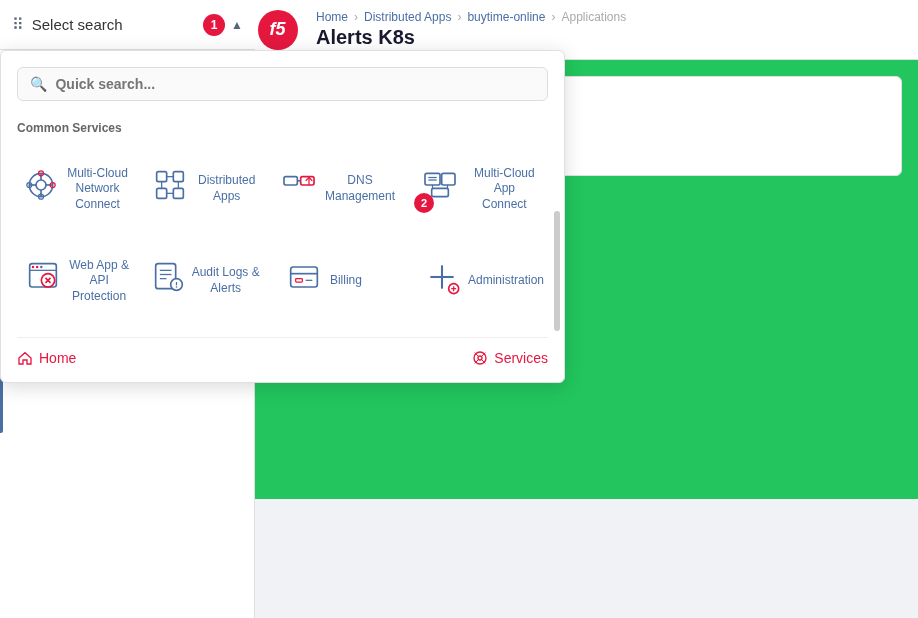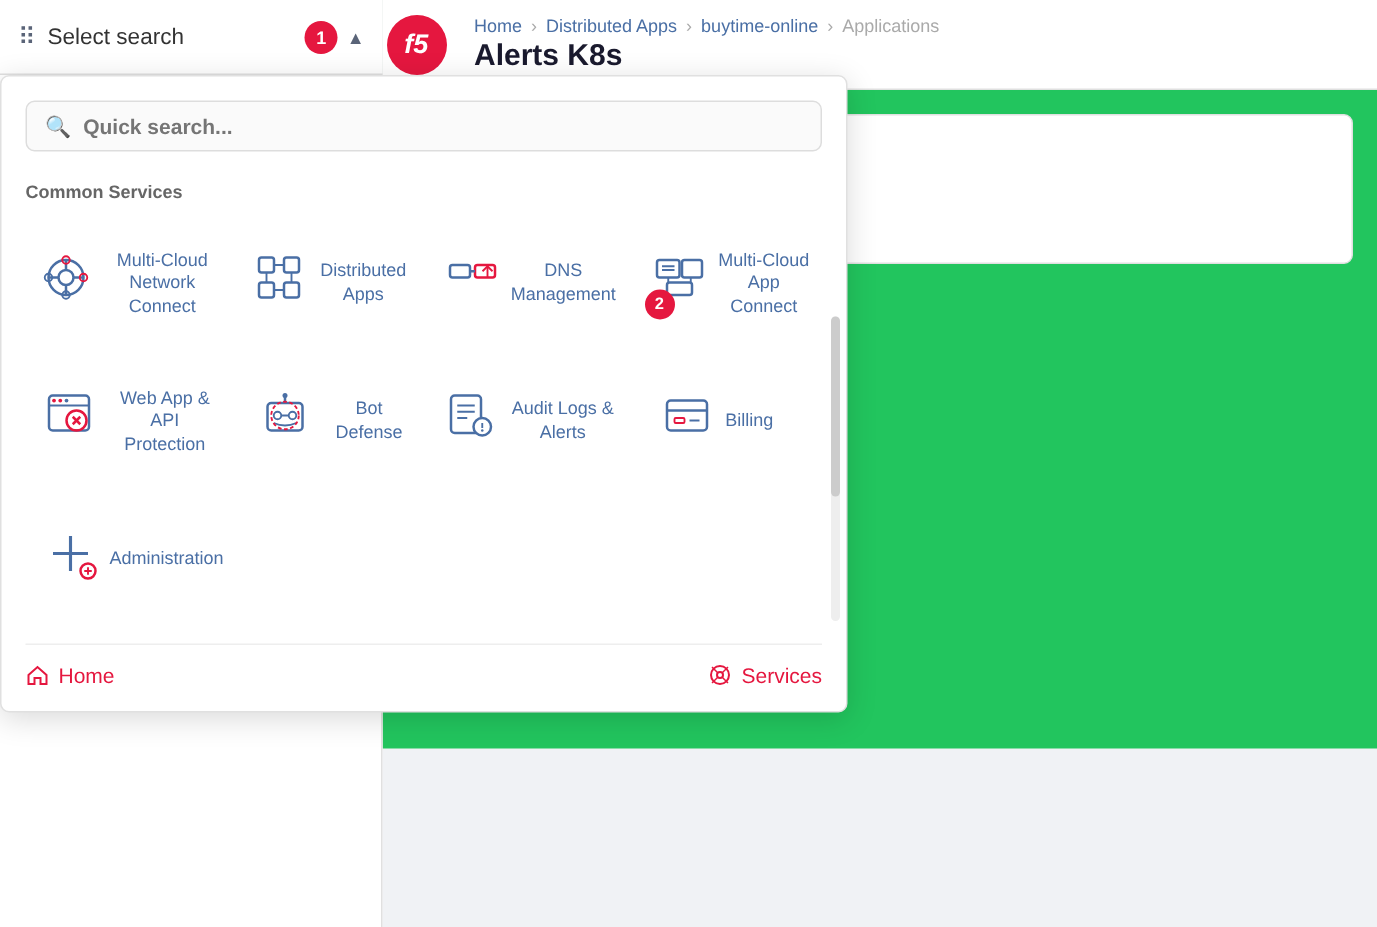--- a/index.html
+++ b/index.html
@@ -387,35 +387,20 @@
             <circle cx="17" cy="12" r="1.5" fill="#e5173f"></circle>
             <circle cx="22" cy="12" r="1.5" fill="#4a6fa5"></circle>
             <circle cx="30" cy="28" r="8" stroke="#e5173f" stroke-width="2" fill="none"></circle>
             <line x1="27" y1="25" x2="33" y2="31" stroke="#e5173f" stroke-width="2"></line>
             <line x1="27" y1="31" x2="33" y2="25" stroke="#e5173f" stroke-width="2"></line>
           </svg>
         </div>
         <span class="service-name">Web App &amp; API<br>Protection</span>
       </div>
 
-      <div class="service-item">
-        <div class="service-icon-wrap">
-          <svg class="icon" viewBox="0 0 48 48" fill="none">
-            <rect x="10" y="14" width="28" height="22" rx="3" stroke="#4a6fa5" stroke-width="2" fill="none"></rect>
-            <circle cx="18" cy="24" r="3" stroke="#4a6fa5" stroke-width="1.5" fill="none"></circle>
-            <circle cx="30" cy="24" r="3" stroke="#4a6fa5" stroke-width="1.5" fill="none"></circle>
-            <line x1="21" y1="24" x2="27" y2="24" stroke="#4a6fa5" stroke-width="1.5"></line>
-            <line x1="24" y1="14" x2="24" y2="9" stroke="#4a6fa5" stroke-width="2"></line>
-            <circle cx="24" cy="8" r="2" fill="#4a6fa5"></circle>
-            <path d="M15 30 Q24 34 33 30" stroke="#4a6fa5" stroke-width="1.5" fill="none"></path>
-            <circle cx="24" cy="24" r="11" stroke="#e5173f" stroke-width="1.5" fill="none" stroke-dasharray="3 2"></circle>
-          </svg>
-        </div>
-        <span class="service-name">Bot Defense</span>
-      </div>
 
 
 
       <div class="service-item">
         <div class="service-icon-wrap">
           <svg class="icon" viewBox="0 0 48 48" fill="none">
             <rect x="8" y="8" width="24" height="30" rx="3" stroke="#4a6fa5" stroke-width="2" fill="none"></rect>
             <line x1="13" y1="16" x2="27" y2="16" stroke="#4a6fa5" stroke-width="1.5"></line>
             <line x1="13" y1="21" x2="27" y2="21" stroke="#4a6fa5" stroke-width="1.5"></line>
             <line x1="13" y1="26" x2="21" y2="26" stroke="#4a6fa5" stroke-width="1.5"></line>

